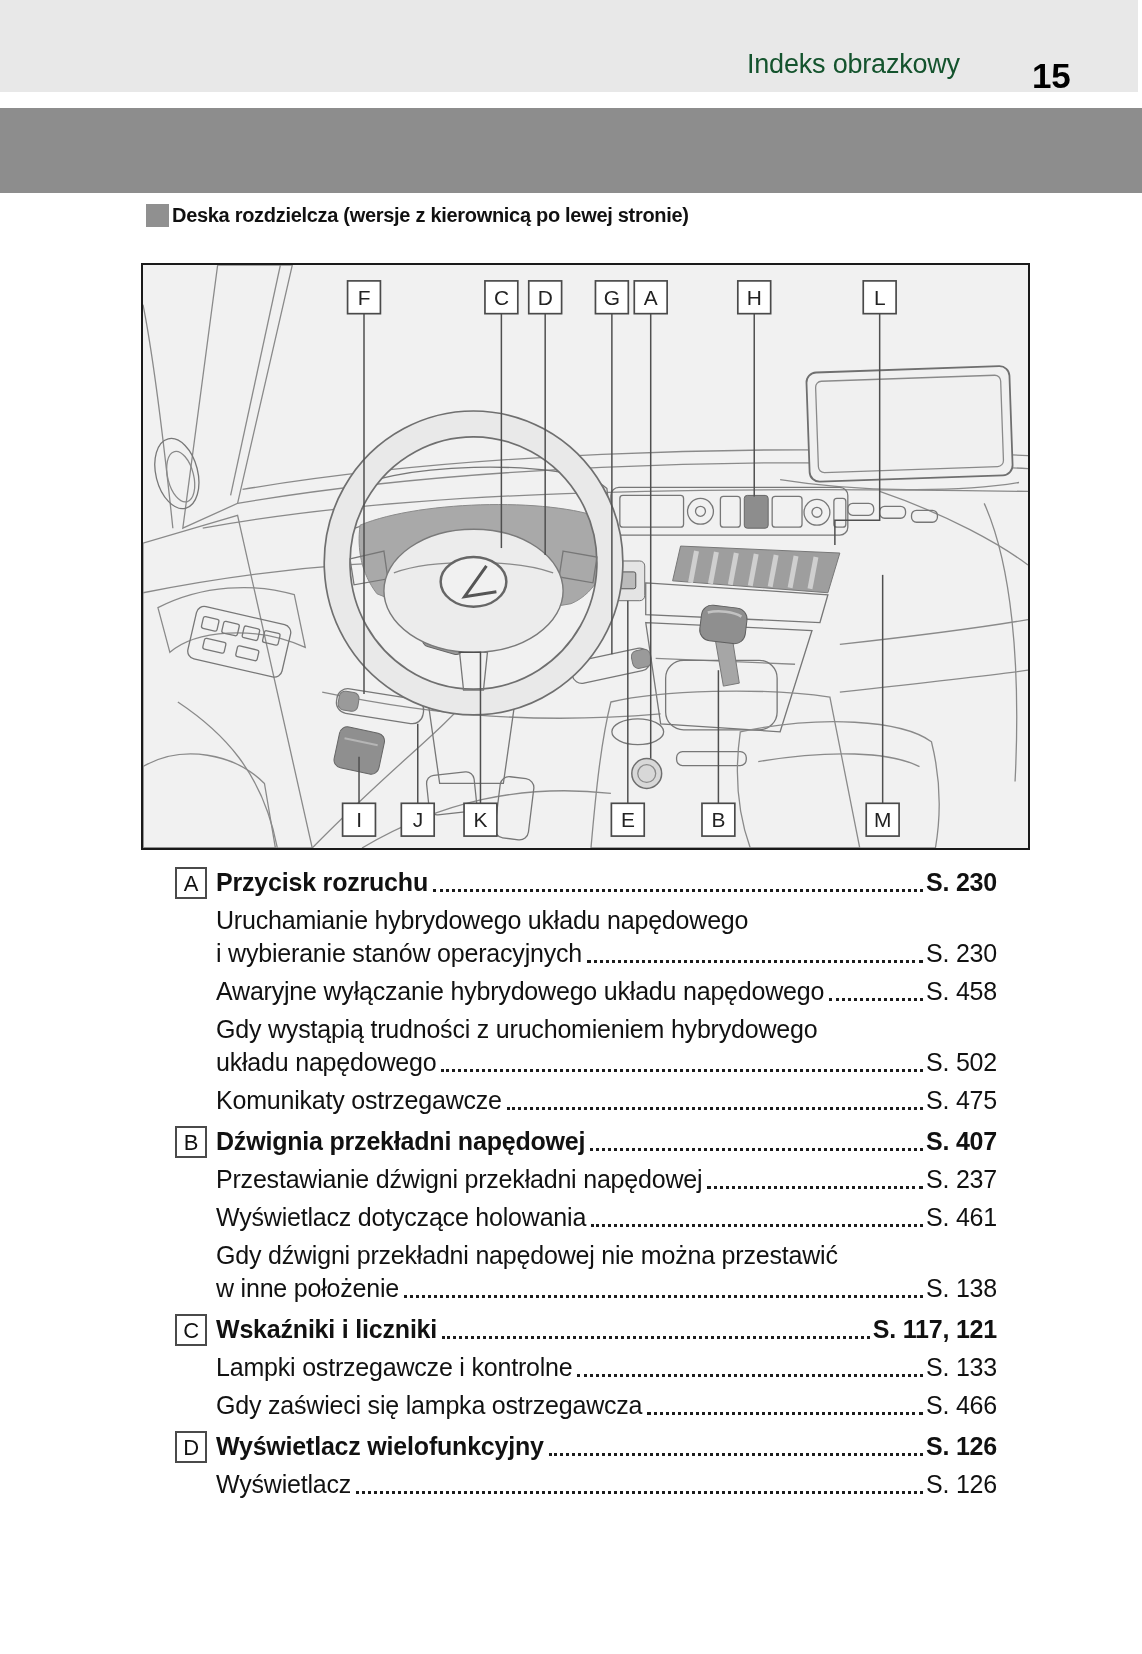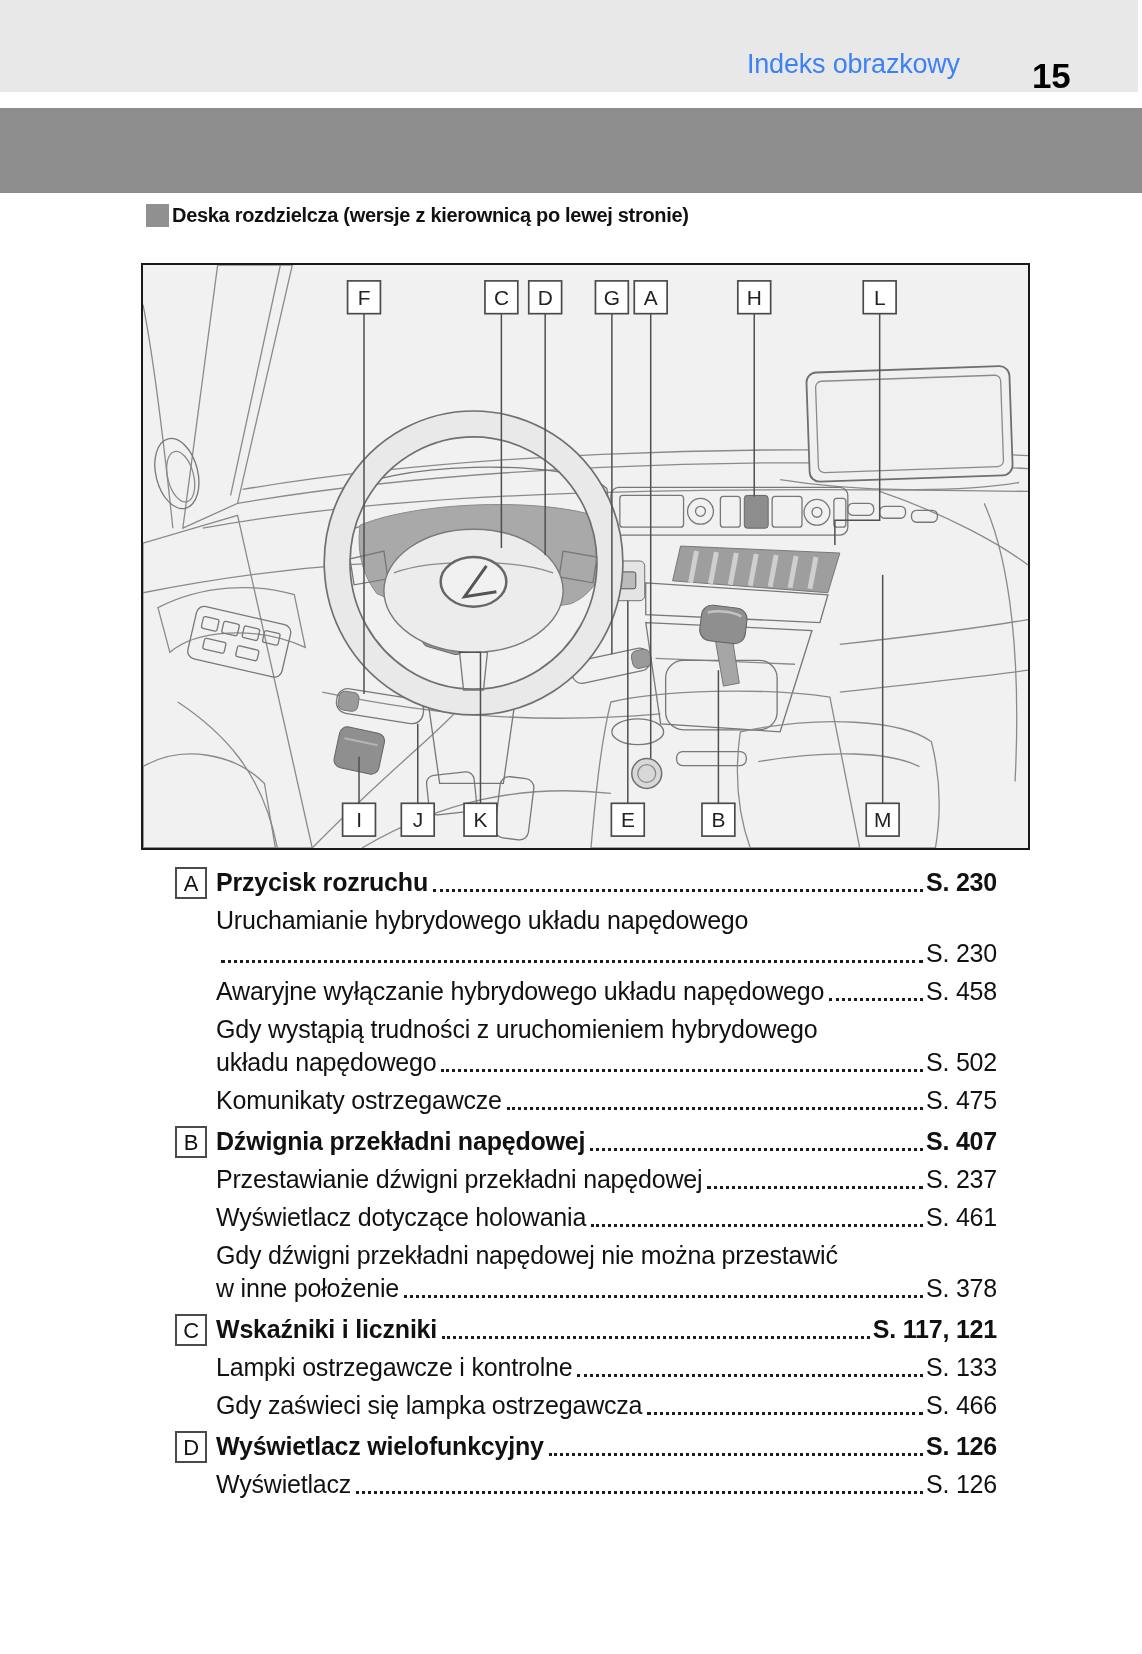--- a/index.html
+++ b/index.html
@@ -3,21 +3,21 @@
 <meta charset="utf-8">
 <style>
   html,body{margin:0;padding:0;}
   body{
     width:1142px;height:1654px;position:relative;background:#ffffff;
     font-family:"Liberation Sans",sans-serif;color:#111;overflow:hidden;
     letter-spacing:-0.2px;
   }
   
   .band-light{position:absolute;top:0;left:0;width:1138px;height:92px;background:#e8e8e8;}
-  .hdr-title{position:absolute;top:49px;left:747px;font-size:27px;color:#3b82f6;}
+  .hdr-title{position:absolute;top:49px;left:747px;font-size:27px;color:#14532d;}
   .hdr-page{position:absolute;top:56px;left:1032px;font-size:35px;font-weight:700;color:#000;}
   .band-dark{position:absolute;top:108px;left:0;width:1142px;height:85px;background:#8d8d8d;}
   
   .sec-title{position:absolute;top:204px;left:146px;display:flex;align-items:center;}
   .sec-square{width:23px;height:23px;background:#909090;margin-right:3px;flex:none;}
   .sec-text{font-size:20px;font-weight:700;letter-spacing:-0.3px;white-space:nowrap;}
   
   .diagram{
     position:absolute;left:141px;top:263px;width:889px;height:587px;
     background:#f1f1f1;border:2px solid #1a1a1a;box-sizing:border-box;
@@ -299,20 +299,21 @@
 <div class="index-list" id="index-list">
     <div class="entry-row">
       <span class="letterbox">A</span>
       <span class="etitle">Przycisk rozruchu</span>
       <span class="leader"></span>
       <span class="pageref">S. 230</span>
     </div>
     <div class="sub-item">
       <div class="sub-line">Uruchamianie hybrydowego układu napędowego</div>
       <div class="sub-row">
+        <span>i wybieranie stanów operacyjnych</span>
         <span class="leader"></span>
         <span class="pageref">S. 230</span>
       </div>
     </div>
     <div class="sub-item">
       <div class="sub-row">
         <span>Awaryjne wyłączanie hybrydowego układu napędowego</span>
         <span class="leader"></span>
         <span class="pageref">S. 458</span>
       </div>
@@ -350,21 +351,21 @@
         <span>Wyświetlacz dotyczące holowania</span>
         <span class="leader"></span>
         <span class="pageref">S. 461</span>
       </div>
     </div>
     <div class="sub-item">
       <div class="sub-line">Gdy dźwigni przekładni napędowej nie można przestawić</div>
       <div class="sub-row">
         <span>w inne położenie</span>
         <span class="leader"></span>
-        <span class="pageref">S. 378</span>
+        <span class="pageref">S. 138</span>
       </div>
     </div>
     <div class="entry-row">
       <span class="letterbox">C</span>
       <span class="etitle">Wskaźniki i liczniki</span>
       <span class="leader"></span>
       <span class="pageref">S. 117, 121</span>
     </div>
     <div class="sub-item">
       <div class="sub-row">

